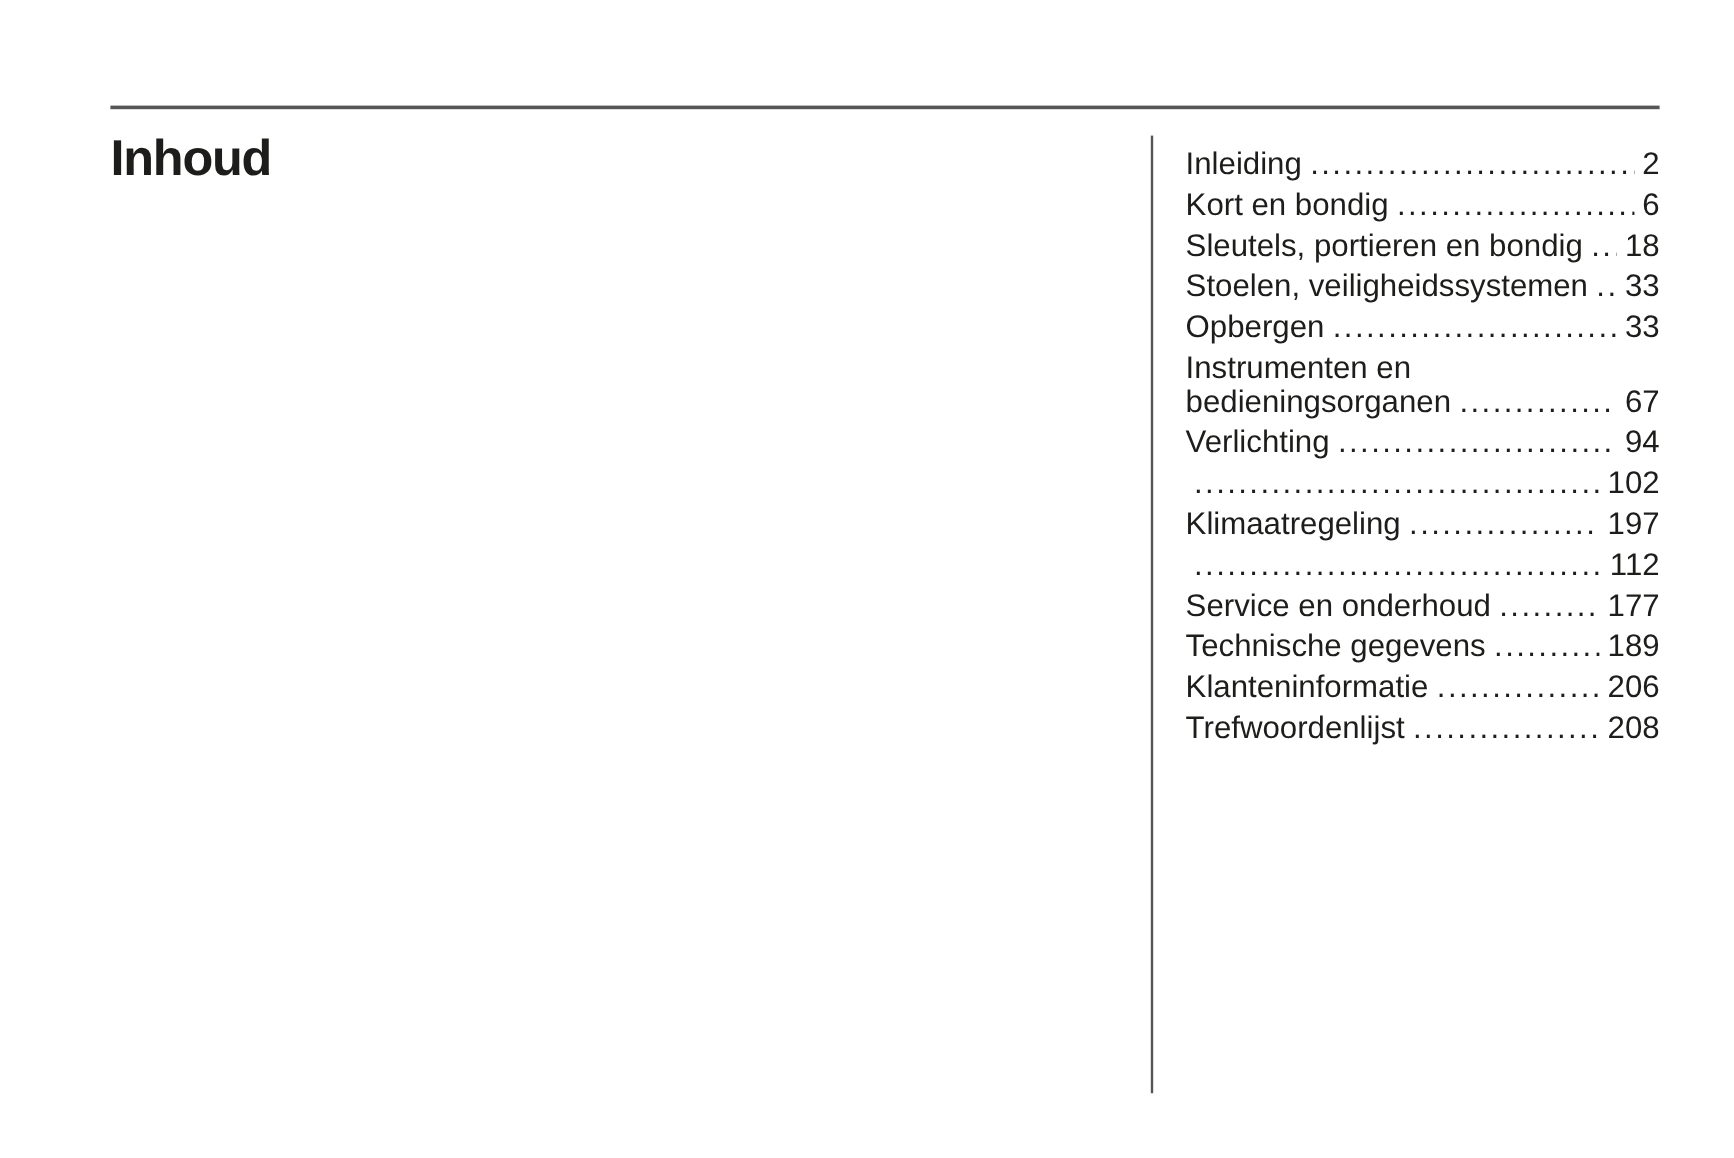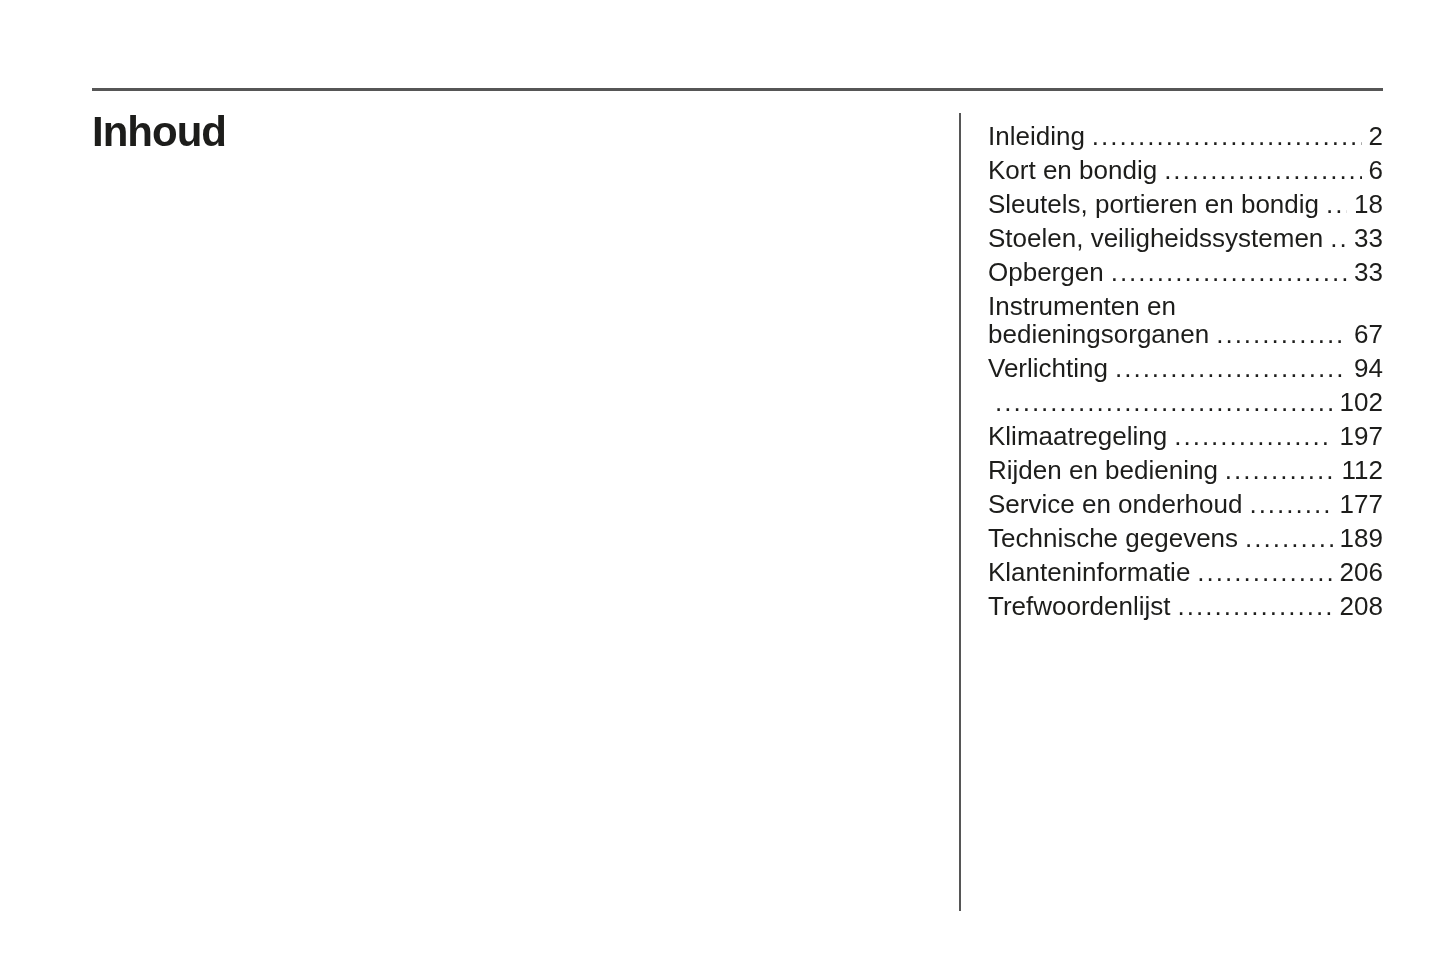--- a/index.html
+++ b/index.html
@@ -159,21 +159,20 @@
       </div>
       <div class="toc-entry">
         <div class="toc-line">
           <span class="toc-label">Klimaatregeling</span>
           <span class="toc-dots"></span>
           <span class="toc-page">197</span>
         </div>
       </div>
       <div class="toc-entry">
         <div class="toc-line">
-          <span class="toc-label">Rijden en bediening</span>
           <span class="toc-dots"></span>
           <span class="toc-page">112</span>
         </div>
       </div>
       <div class="toc-entry">
         <div class="toc-line">
           <span class="toc-label">Service en onderhoud</span>
           <span class="toc-dots"></span>
           <span class="toc-page">177</span>
         </div>

